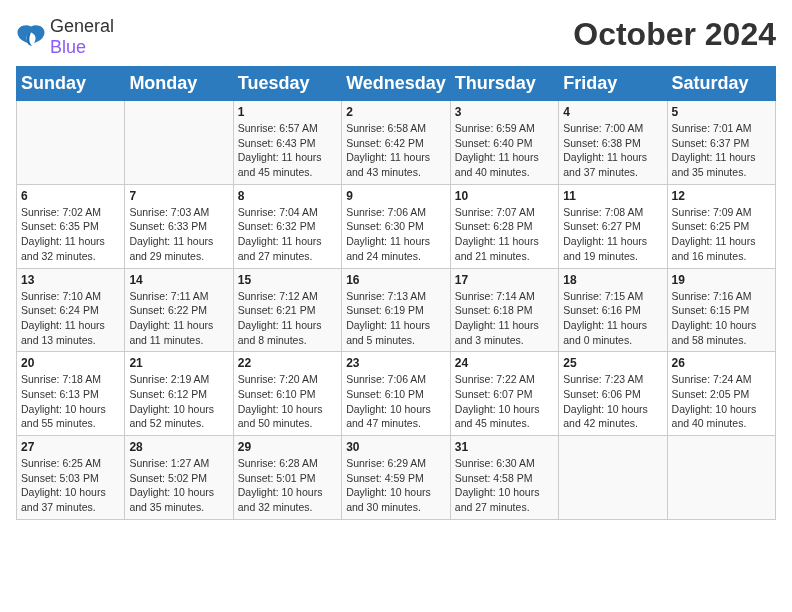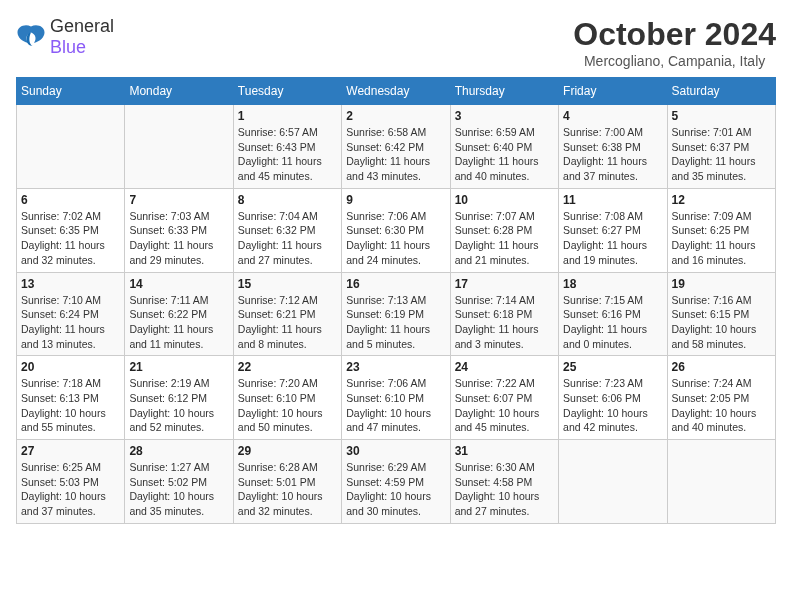--- a/index.html
+++ b/index.html
@@ -40,22 +40,22 @@
     table {
       width: 100%;
       border-collapse: collapse;
       font-size: 11px;
     }
     thead th {
       background-color: #2d7bbf;
       color: #fff;
       padding: 6px 4px;
       text-align: left;
-      font-size: 12px;
-      font-weight: normal;
+      font-size: 18px;
+      font-weight: bold;
       border: 1px solid #2d7bbf;
     }
     tbody td {
       border: 1px solid #ccc;
       vertical-align: top;
       padding: 4px;
       min-height: 80px;
       width: 14.28%;
     }
     tbody tr:nth-child(odd) td {
@@ -90,21 +90,20 @@
     </svg>
     <div>
       <div style="font-size:18px;font-weight:normal;">
         <span style="color:#333;">General</span><br>
         <span style="color:#8b5cf6;">Blue</span>
       </div>
     </div>
   </div>
   <div class="title-block">
     <div class="month-title">October 2024</div>
-    <div class="location">Mercogliano, Campania, Italy</div>
   </div>
 </div>
 
 <table>
   <thead>
     <tr id="header-row">
         <th>Sunday</th>
         <th>Monday</th>
         <th>Tuesday</th>
         <th>Wednesday</th>

